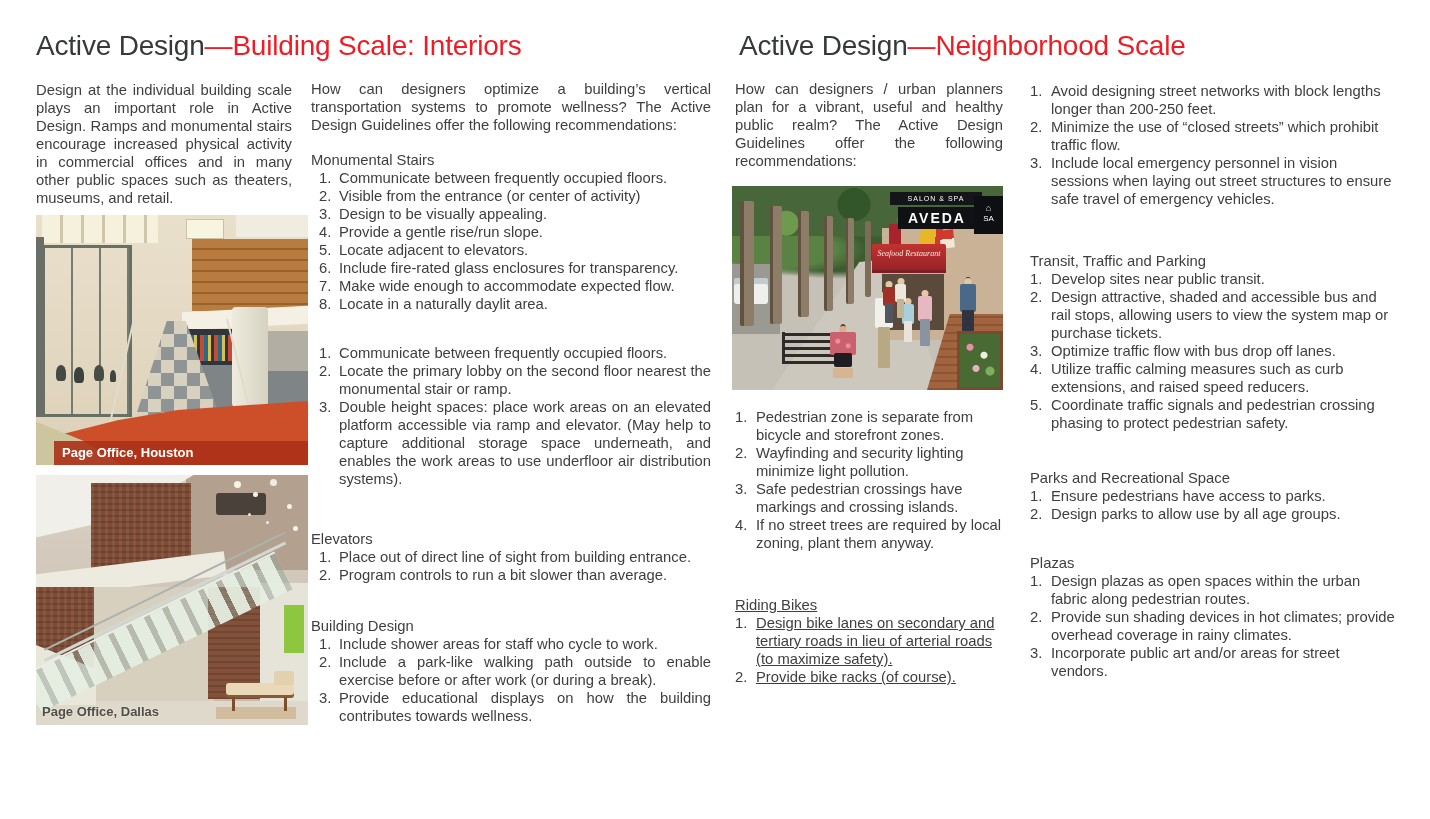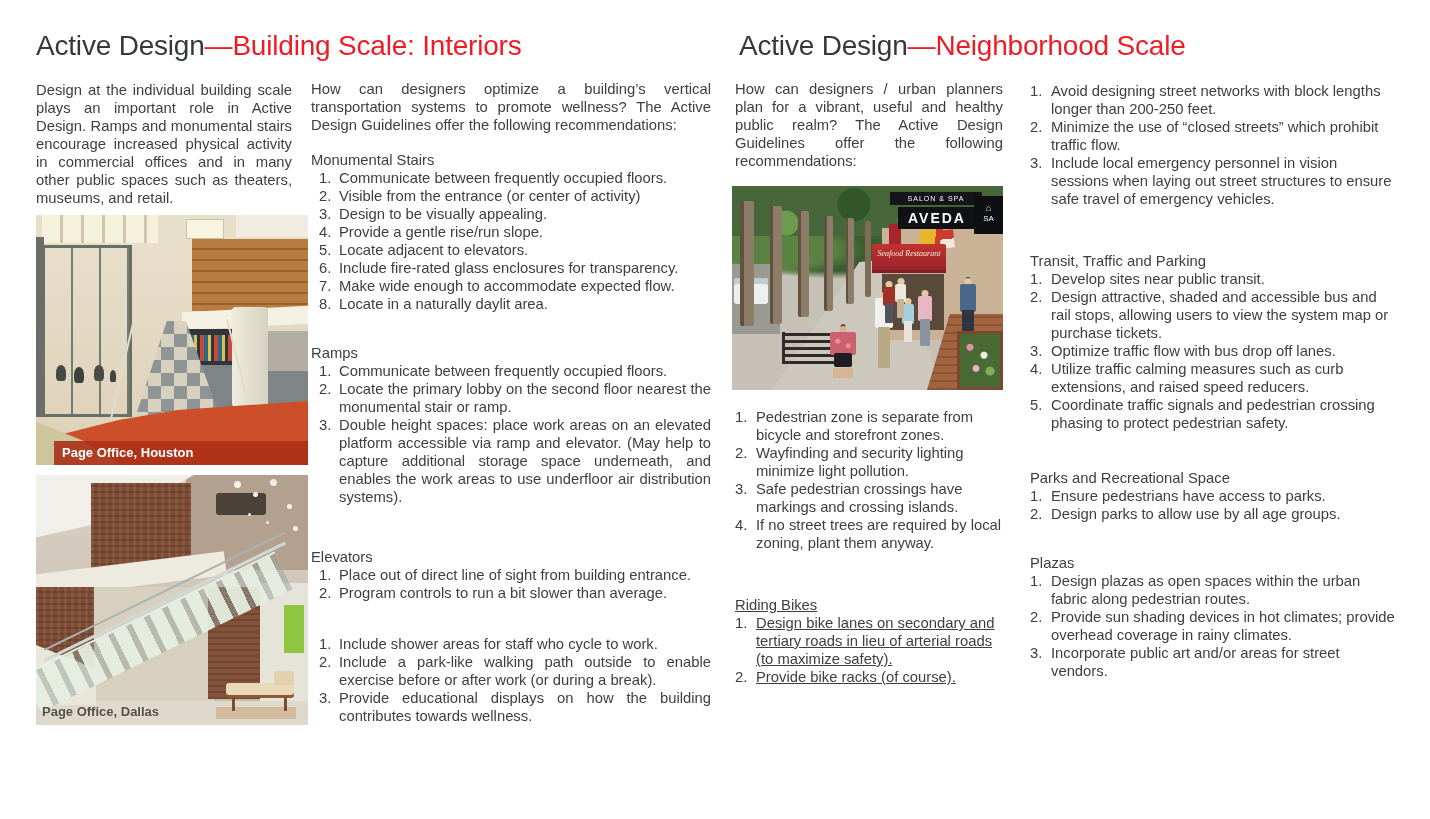--- a/index.html
+++ b/index.html
@@ -102,35 +102,35 @@
       <li>Visible from the entrance (or center of activity)</li>
       <li>Design to be visually appealing.</li>
       <li>Provide a gentle rise/run slope.</li>
       <li>Locate adjacent to elevators.</li>
       <li>Include fire-rated glass enclosures for transparency.</li>
       <li>Make wide enough to accommodate expected flow.</li>
       <li>Locate in a naturally daylit area.</li>
     </ol>
   </div>
   <div class="sec" style="margin-top:31px;">
-    <h3>Ramps</h3>
     <ol class="ol-mid justify">
       <li>Communicate between frequently occupied floors.</li>
       <li>Locate the primary lobby on the second floor nearest the monumental stair or ramp.</li>
       <li>Double height spaces: place work areas on an elevated platform accessible via ramp and elevator. (May help to capture additional storage space underneath, and enables the work areas to use underfloor air distribution systems).</li>
     </ol>
   </div>
   <div class="sec" style="margin-top:42px;">
     <h3>Elevators</h3>
     <ol class="ol-mid justify">
       <li>Place out of direct line of sight from building entrance.</li>
       <li>Program controls to run a bit slower than average.</li>
     </ol>
   </div>
   <div class="sec" style="margin-top:33px;">
+    <h3>Building Design</h3>
     <ol class="ol-mid justify">
       <li>Include shower  areas for staff who cycle to work.</li>
       <li>Include a park-like walking path outside to enable exercise before or after work (or during a break).</li>
       <li>Provide educational displays on how the building contributes towards wellness.</li>
     </ol>
   </div>
 </div>
 
 <div class="abs title" style="left:739px;top:30px;">
   <span>Active Design</span><span class="red">—Neighborhood Scale</span>

